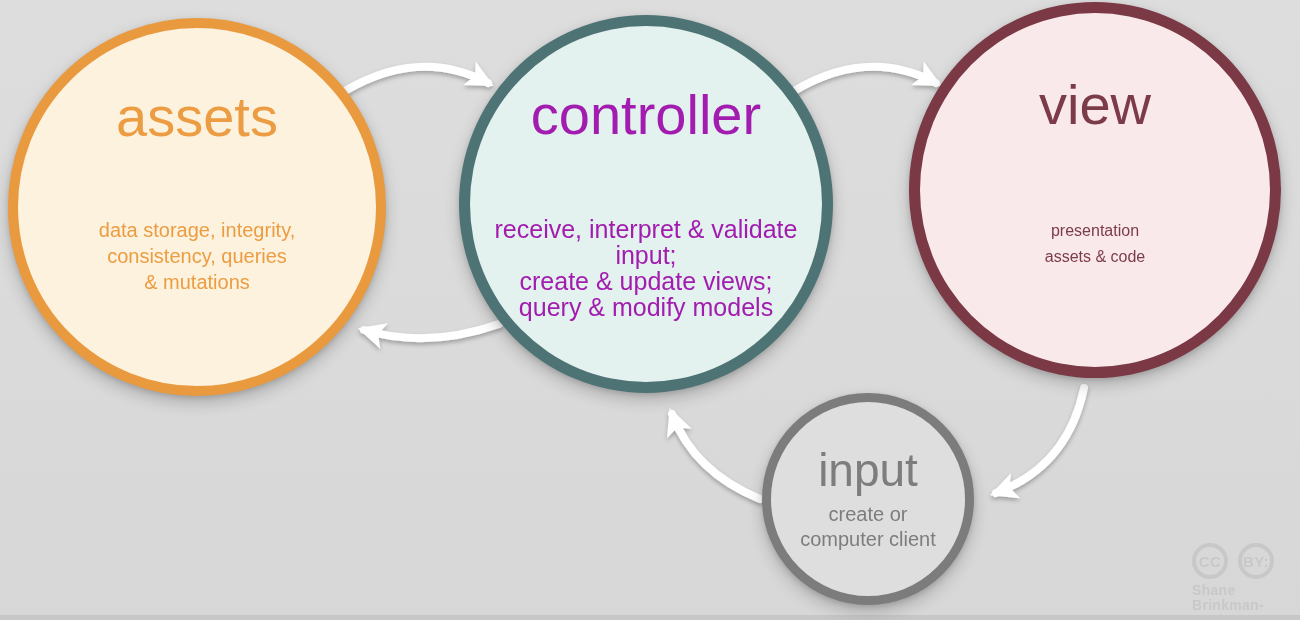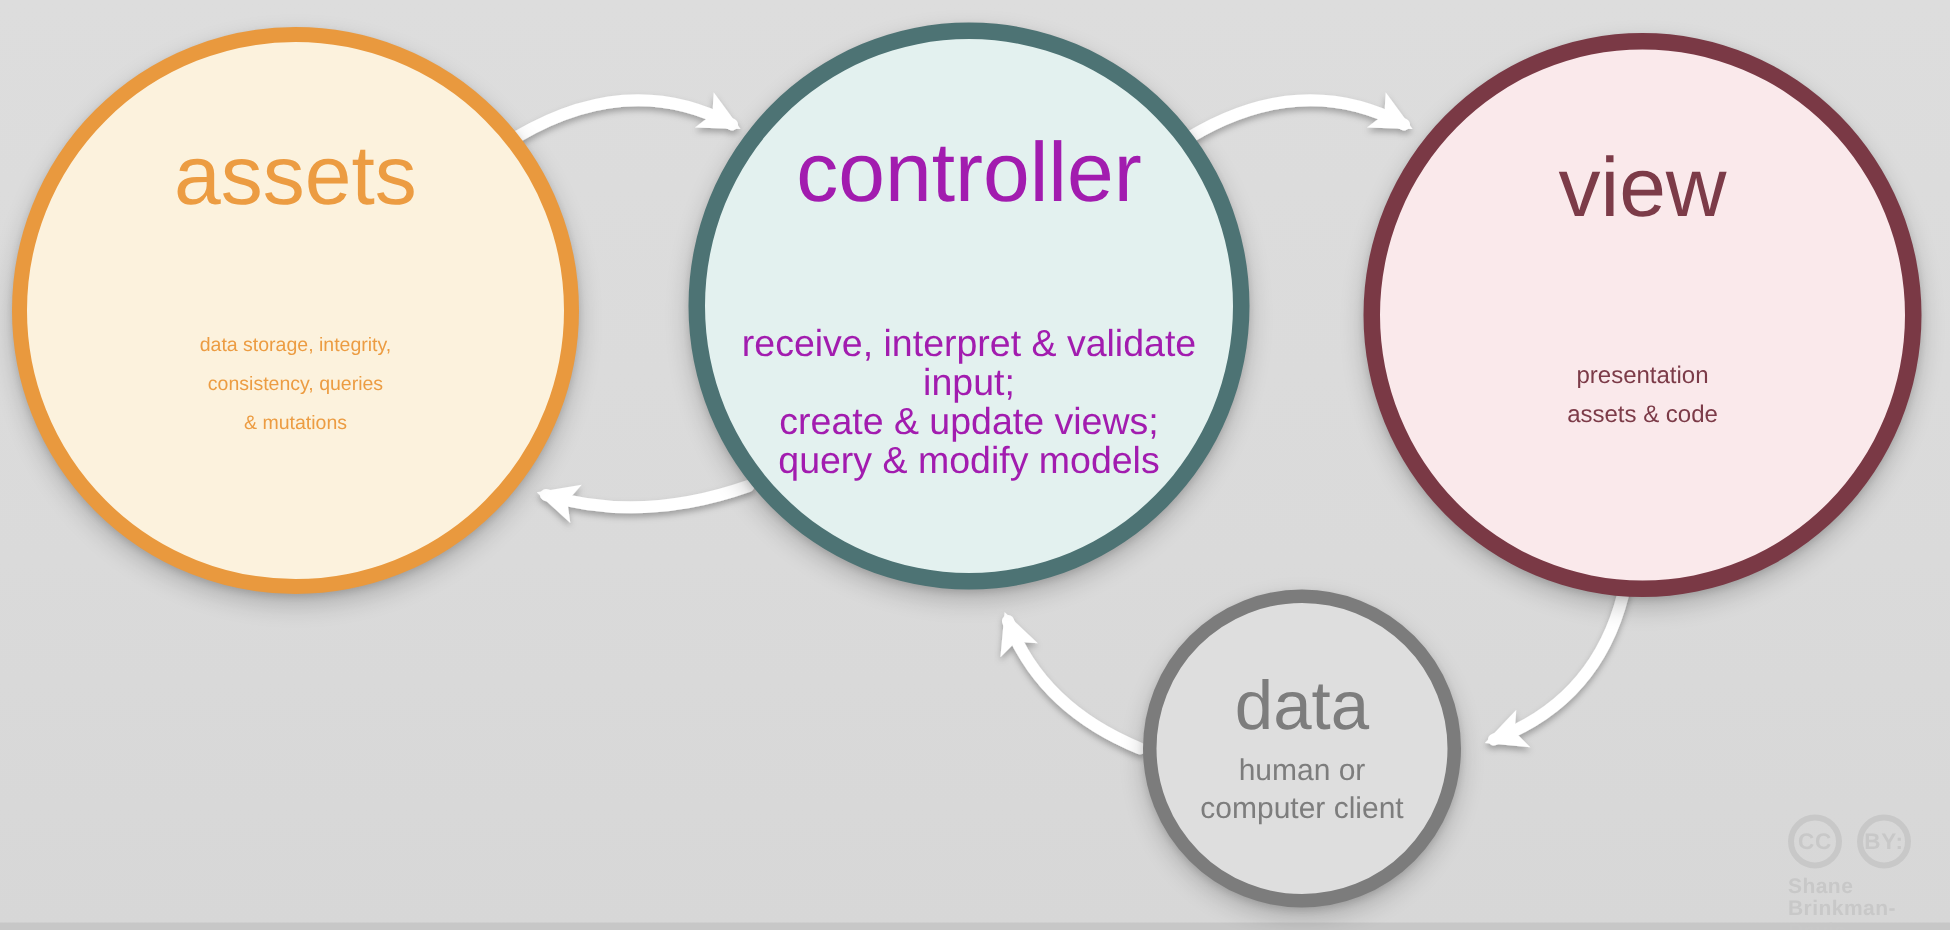--- a/index.html
+++ b/index.html
@@ -12,25 +12,25 @@
   svg.arrows{position:absolute;left:0;top:0;z-index:1;pointer-events:none;}
   .node{
     position:absolute;border-radius:50%;box-sizing:border-box;z-index:2;
     border-style:solid;
     box-shadow:0 7px 16px rgba(0,0,0,0.20), 0 2px 5px rgba(0,0,0,0.12);
   }
   .node-title{position:absolute;left:0;right:0;text-align:center;font-weight:400;line-height:1.1;}
   .node-desc{position:absolute;left:0;right:0;text-align:center;white-space:pre-line;}
   .node-model{left:8px;top:18px;width:378px;height:378px;border-width:10px;}
   .node-model .node-title{top:58px;font-size:56px;}
-  .node-model .node-desc{top:189px;font-size:13px;line-height:26px;}
+  .node-model .node-desc{top:189px;font-size:20px;line-height:26px;}
   .node-controller{left:459px;top:15px;width:374px;height:378px;border-width:11px;}
   .node-controller .node-title{top:58px;font-size:56px;}
   .node-controller .node-desc{top:190px;font-size:25px;line-height:26px;}
-  .node-view{left:909px;top:22px;width:372px;height:376px;border-width:11px;}
+  .node-view{left:909px;top:2px;width:372px;height:376px;border-width:11px;}
   .node-view .node-title{top:61px;font-size:56px;}
   .node-view .node-desc{top:205px;font-size:16px;line-height:26px;}
   .node-user{left:762px;top:393px;width:212px;height:212px;border-width:9px;}
   .node-user .node-title{top:43px;font-size:46px;}
   .node-user .node-desc{top:100px;font-size:20px;line-height:25px;}
   .cc-badge{position:absolute;left:1192px;top:543px;z-index:3;color:#C8C8C8;}
   .cc-icons{display:flex;gap:10px;}
   .cc-circle{
     width:36px;height:36px;border-radius:50%;border:4px solid #C8C8C8;box-sizing:border-box;
     display:flex;align-items:center;justify-content:center;
@@ -75,22 +75,22 @@
 query &amp; modify models</div>
   </div>
 
   <div class="node node-view" style="background-color: rgb(250, 233, 235); border-color: rgb(122, 57, 69); color: rgb(124, 59, 72);">
     <div class="node-title">view</div>
     <div class="node-desc">presentation
 assets &amp; code</div>
   </div>
 
   <div class="node node-user" style="background-color: rgb(222, 222, 222); border-color: rgb(124, 124, 124); color: rgb(125, 125, 125);">
-    <div class="node-title">data</div>
-    <div class="node-desc">human or
+    <div class="node-title">input</div>
+    <div class="node-desc">create or
 computer client</div>
   </div>
 
   <div class="cc-badge">
     <div class="cc-icons">
       <div class="cc-circle">CC</div>
       <div class="cc-circle">BY:</div>
     </div>
     <div class="cc-author">
       <div>Shane</div>

